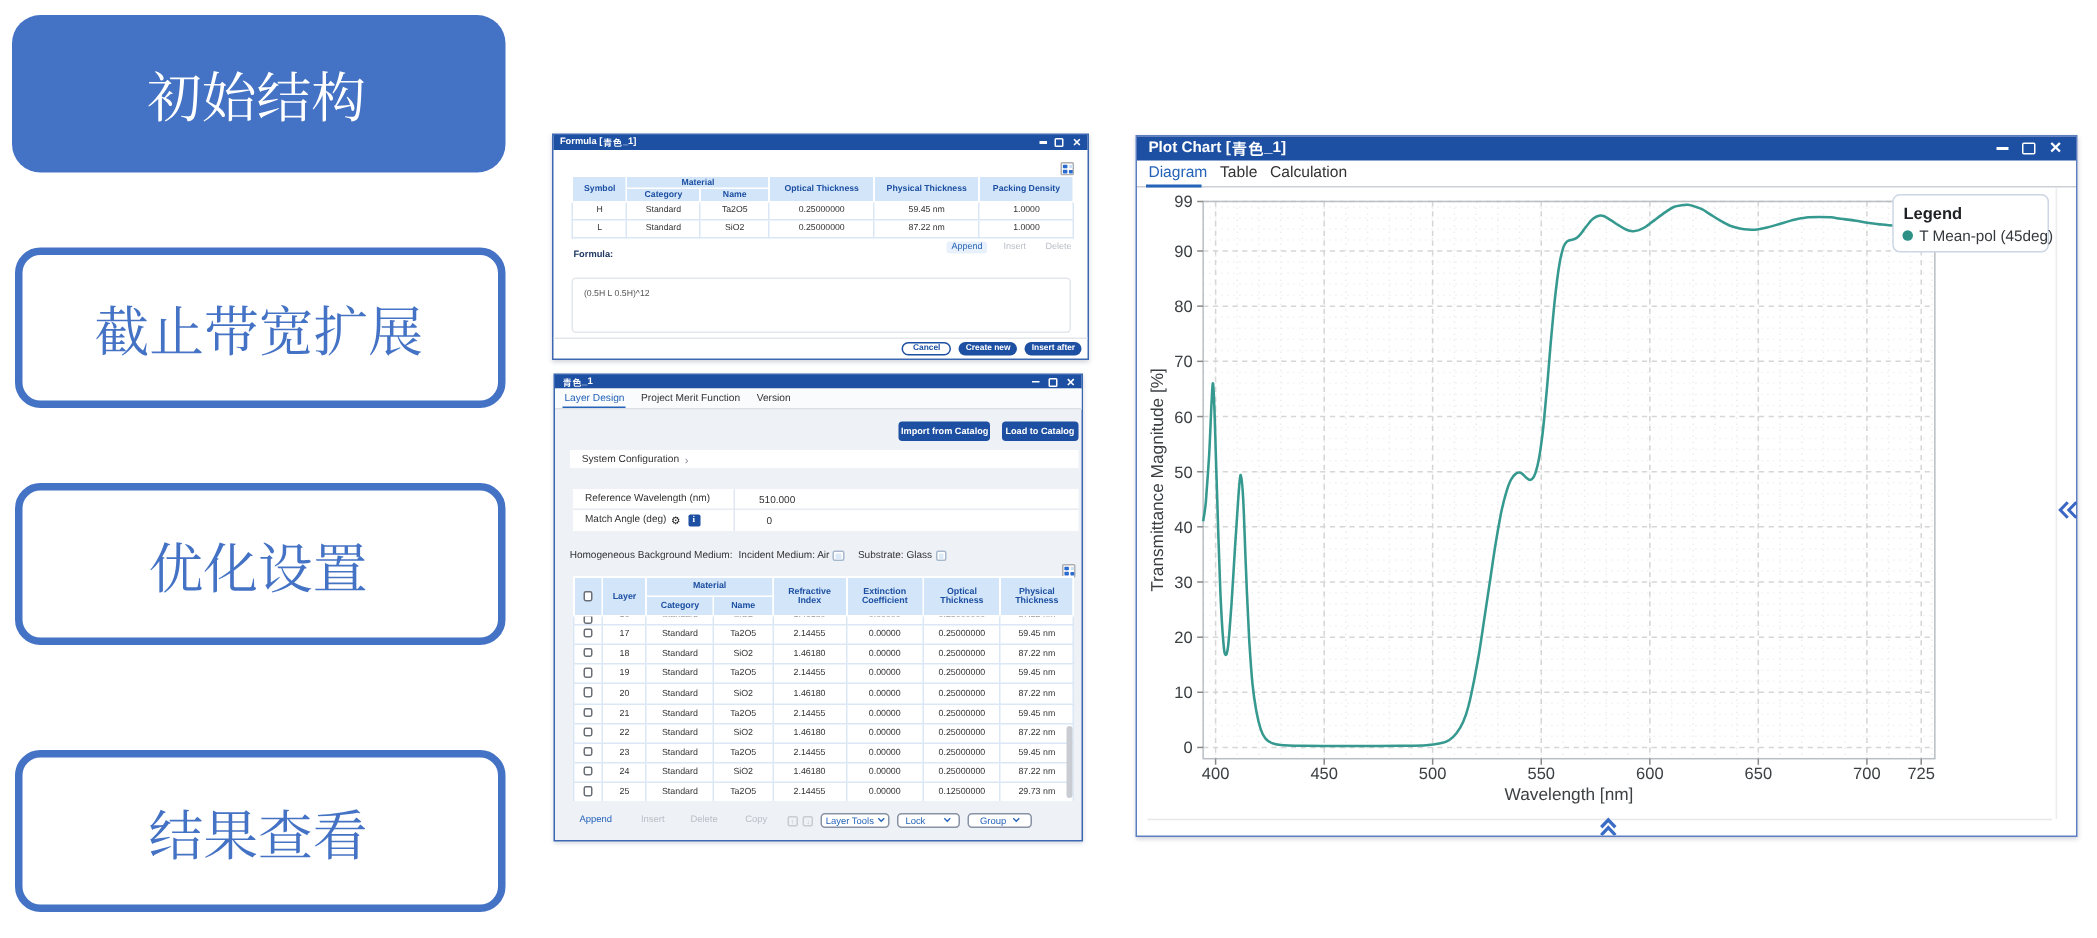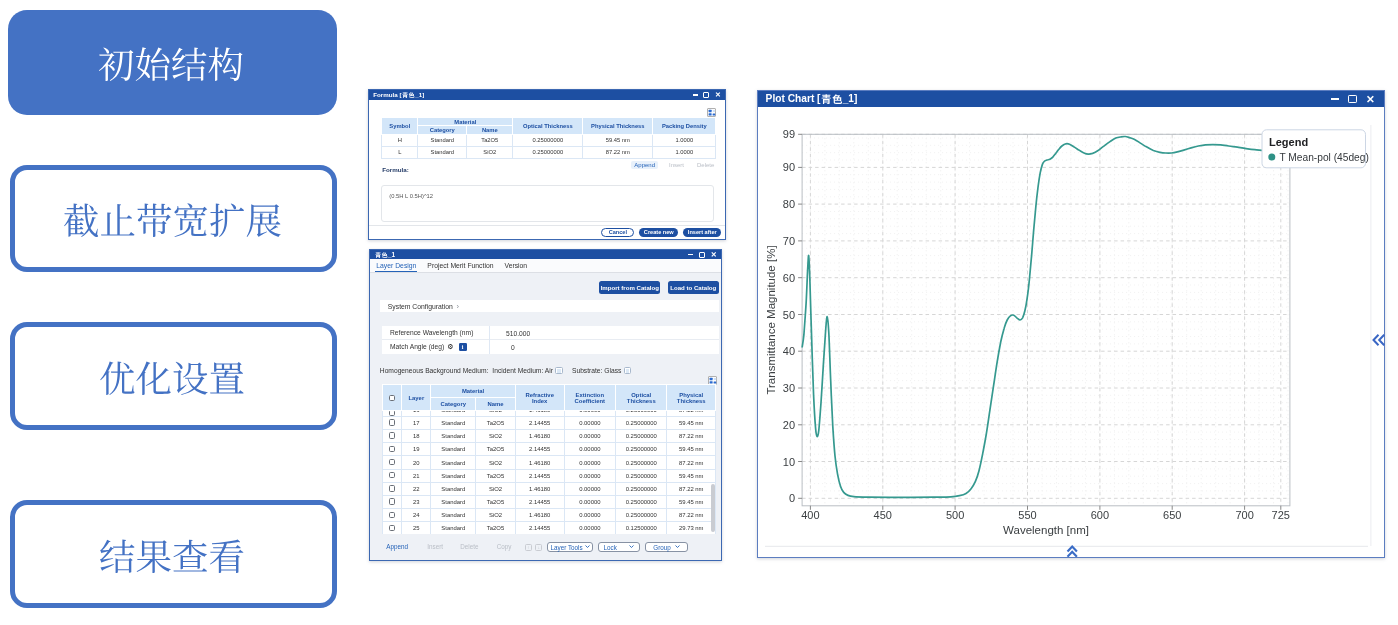--- a/index.html
+++ b/index.html
@@ -432,20 +432,25 @@
           </g>
           <g transform="translate(1060,0) scale(1,-1)">
             <use href="#sg8272"></use>
           </g>
         </svg>_1]</span>
     <span class="wctl" style="gap:9px;font-size:10.5px;font-weight:bold;padding-right:1px">
         <span style="width:8px;height:1.7px;background:#fff"></span>
         <span style="border:1.5px solid #fff;width:8.8px;height:8.4px;border-radius:1.2px"></span>
         <span>✕</span>
       </span>
+  </div>
+  <div style="height:18.9px;display:flex;align-items:center;font-size:10.4px;color:#333;padding-left:8px;gap:8.5px;border-bottom:1px solid #ccd0d6">
+    <span style="color:#2563b8;position:relative">Diagram<span class="abs" style="left:-1.5px;right:4px;bottom:-4.4px;border-bottom:2px solid #2563b8"></span></span>
+    <span>Table</span>
+      <span>Calculation</span>
   </div>
   <svg width="627" height="432" viewBox="0 0 627 432" style="position:absolute;left:0;top:34.1px" font-family="Liberation Sans, sans-serif">
       <rect x="44.1" y="9.3" width="487.8" height="371.5" fill="#ffffff"></rect>
       <line x1="52.4" y1="9.3" x2="52.4" y2="380.8" stroke="#ededed" stroke-width="1" stroke-dasharray="1,3"></line>
       <line x1="66.9" y1="9.3" x2="66.9" y2="380.8" stroke="#ededed" stroke-width="1" stroke-dasharray="1,3"></line>
       <line x1="81.3" y1="9.3" x2="81.3" y2="380.8" stroke="#ededed" stroke-width="1" stroke-dasharray="1,3"></line>
       <line x1="95.8" y1="9.3" x2="95.8" y2="380.8" stroke="#ededed" stroke-width="1" stroke-dasharray="1,3"></line>
       <line x1="110.3" y1="9.3" x2="110.3" y2="380.8" stroke="#ededed" stroke-width="1" stroke-dasharray="1,3"></line>
       <line x1="124.8" y1="9.3" x2="124.8" y2="380.8" stroke="#ededed" stroke-width="1" stroke-dasharray="1,3"></line>
       <line x1="139.2" y1="9.3" x2="139.2" y2="380.8" stroke="#ededed" stroke-width="1" stroke-dasharray="1,3"></line>

